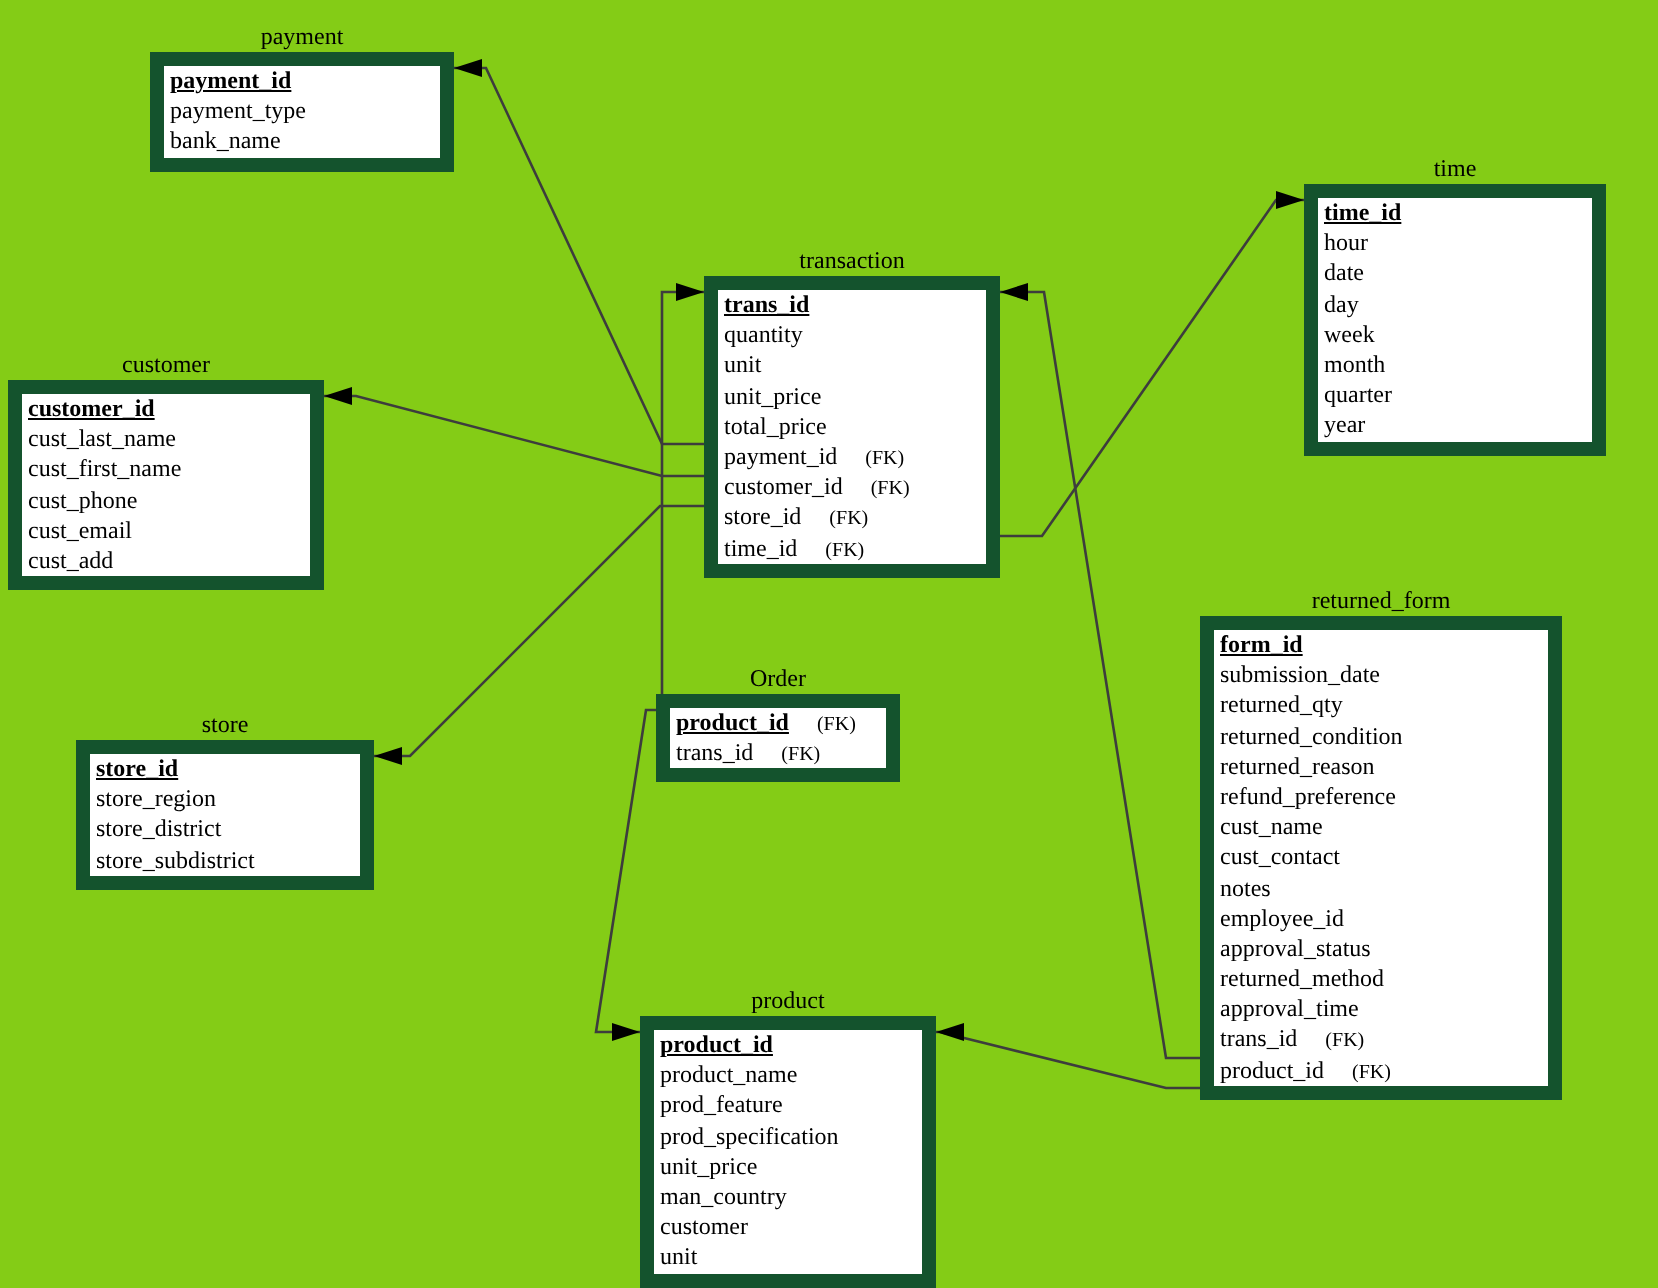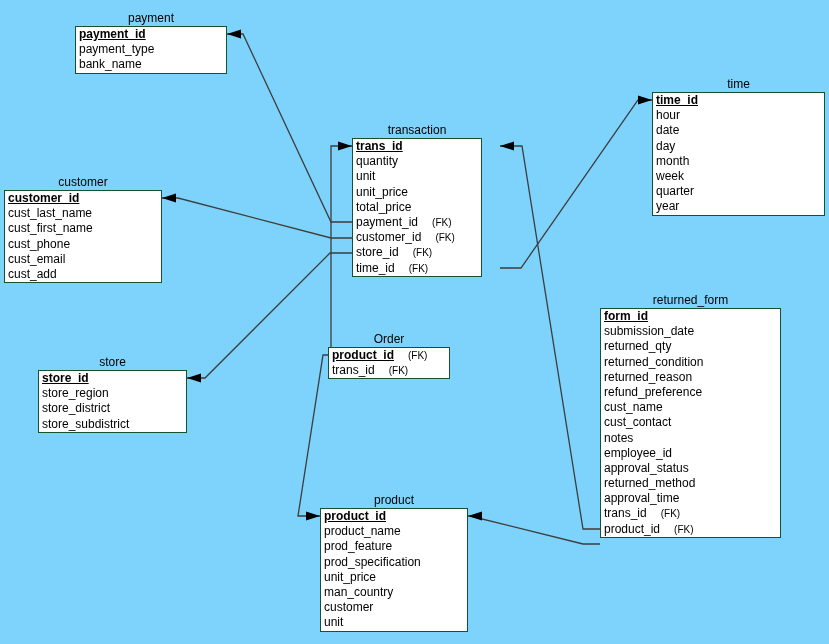--- a/index.html
+++ b/index.html
@@ -1,29 +1,29 @@
 <!DOCTYPE html>
 <html><head>
 <meta charset="utf-8">
 <style>
   html,body { margin:0; padding:0; background:#ffffff; }
   .canvas {
     position:relative; width:829px; height:644px;
-    background:#7dd3fc; overflow:hidden;
-    font-family:Liberation Sans, sans-serif;
+    background:#84cc16; overflow:hidden;
+    font-family:Liberation Serif, serif;
   }
   .wires { position:absolute; left:0; top:0; }
   .wires polyline { fill:none; stroke:#3d3d3d; stroke-width:1.3; stroke-linejoin:miter; }
   .wires path.arrow { fill:#000000; stroke:none; }
   .entity { position:absolute; }
   .etitle {
     height:16px; line-height:16px; font-size:12px;
     text-align:center; color:#000000; white-space:nowrap;
   }
-  .ebox { border:1px solid #14532d; background:#ffffff; }
+  .ebox { border:7px solid #14532d; background:#ffffff; }
   .row {
     height:15.2px; line-height:15.2px; font-size:12px;
     padding:0 3px; white-space:nowrap; color:#000000; overflow:hidden;
   }
   .fname.pk { font-weight:bold; text-decoration:underline; }
   .fklabel { font-size:10px; margin-left:14px; color:#000000;margin-top:44px; }
 </style>
 </head>
 <body>
 
@@ -80,44 +80,44 @@
     <div class="ebox">
         <div class="row"><span class="fname pk">customer_id</span></div>
         <div class="row"><span class="fname">cust_last_name</span></div>
         <div class="row"><span class="fname">cust_first_name</span></div>
         <div class="row"><span class="fname">cust_phone</span></div>
         <div class="row"><span class="fname">cust_email</span></div>
         <div class="row"><span class="fname">cust_add</span></div>
       </div>
   </div>
 
-  <div class="entity" style="left:352px;top:122px;width:130px">
+  <div class="entity" style="left:352px;top:122px;width:148px">
     <div class="etitle">transaction</div>
     <div class="ebox">
         <div class="row"><span class="fname pk">trans_id</span></div>
         <div class="row"><span class="fname">quantity</span></div>
         <div class="row"><span class="fname">unit</span></div>
         <div class="row"><span class="fname">unit_price</span></div>
         <div class="row"><span class="fname">total_price</span></div>
         <div class="row"><span class="fname">payment_id</span><span class="fklabel">(FK)</span></div>
         <div class="row"><span class="fname">customer_id</span><span class="fklabel">(FK)</span></div>
         <div class="row"><span class="fname">store_id</span><span class="fklabel">(FK)</span></div>
         <div class="row"><span class="fname">time_id</span><span class="fklabel">(FK)</span></div>
       </div>
   </div>
 
-  <div class="entity" style="left:652px;top:76px;width:173px">
+  <div class="entity" style="left:652px;top:76px;width:151px">
     <div class="etitle">time</div>
     <div class="ebox">
         <div class="row"><span class="fname pk">time_id</span></div>
         <div class="row"><span class="fname">hour</span></div>
         <div class="row"><span class="fname">date</span></div>
         <div class="row"><span class="fname">day</span></div>
+        <div class="row"><span class="fname">week</span></div>
         <div class="row"><span class="fname">month</span></div>
-        <div class="row"><span class="fname">week</span></div>
         <div class="row"><span class="fname">quarter</span></div>
         <div class="row"><span class="fname">year</span></div>
       </div>
   </div>
 
   <div class="entity" style="left:328px;top:331px;width:122px">
     <div class="etitle">Order</div>
     <div class="ebox">
         <div class="row"><span class="fname pk">product_id</span><span class="fklabel">(FK)</span></div>
         <div class="row"><span class="fname">trans_id</span><span class="fklabel">(FK)</span></div>

